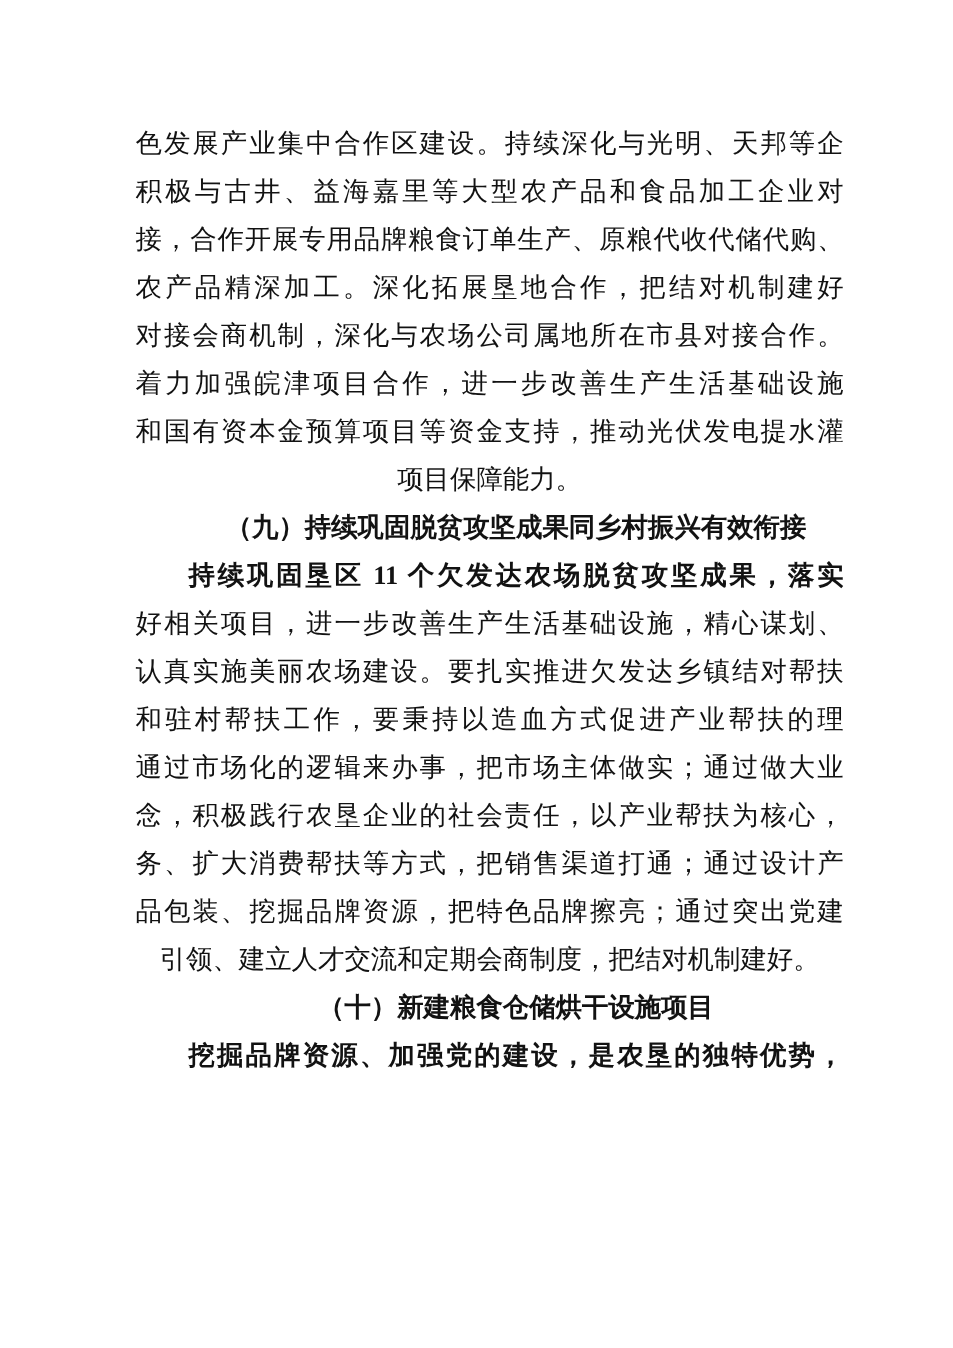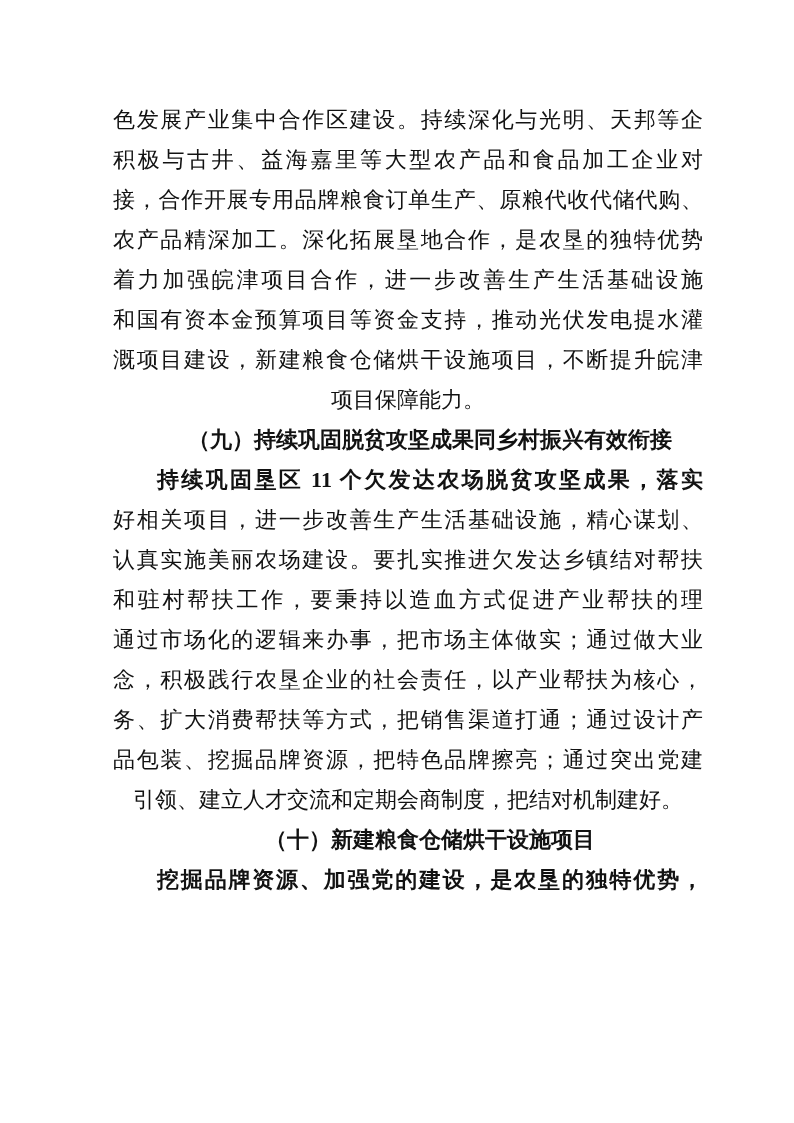--- a/index.html
+++ b/index.html
@@ -52,24 +52,24 @@
   }
 </style>
 </head>
 <body>
 
 <div class="page">
   <div class="content">
     <div class="ln j">色发展产业集中合作区建设。持续深化与光明、天邦等企</div>
     <div class="ln j">积极与古井、益海嘉里等大型农产品和食品加工企业对</div>
     <div class="ln j">接，合作开展专用品牌粮食订单生产、原粮代收代储代购、</div>
-    <div class="ln j">农产品精深加工。深化拓展垦地合作，是农垦的独特优势</div>
+    <div class="ln j">农产品精深加工。深化拓展垦地合作，把结对机制建好</div>
+    <div class="ln j">对接会商机制，深化与农场公司属地所在市县对接合作。</div>
     <div class="ln j">着力加强皖津项目合作，进一步改善生产生活基础设施</div>
     <div class="ln j">和国有资本金预算项目等资金支持，推动光伏发电提水灌</div>
-    <div class="ln j">溉项目建设，新建粮食仓储烘干设施项目，不断提升皖津</div>
     <div class="ln">项目保障能力。</div>
     <div class="ln ind">（九）持续巩固脱贫攻坚成果同乡村振兴有效衔接</div>
     <div class="ln j ind">持续巩固垦区 11 个欠发达农场脱贫攻坚成果，落实</div>
     <div class="ln j">好相关项目，进一步改善生产生活基础设施，精心谋划、</div>
     <div class="ln j">认真实施美丽农场建设。要扎实推进欠发达乡镇结对帮扶</div>
     <div class="ln j">和驻村帮扶工作，要秉持以造血方式促进产业帮扶的理</div>
     <div class="ln j">通过市场化的逻辑来办事，把市场主体做实；通过做大业</div>
     <div class="ln j">念，积极践行农垦企业的社会责任，以产业帮扶为核心，</div>
     <div class="ln j">务、扩大消费帮扶等方式，把销售渠道打通；通过设计产</div>
     <div class="ln j">品包装、挖掘品牌资源，把特色品牌擦亮；通过突出党建</div>

